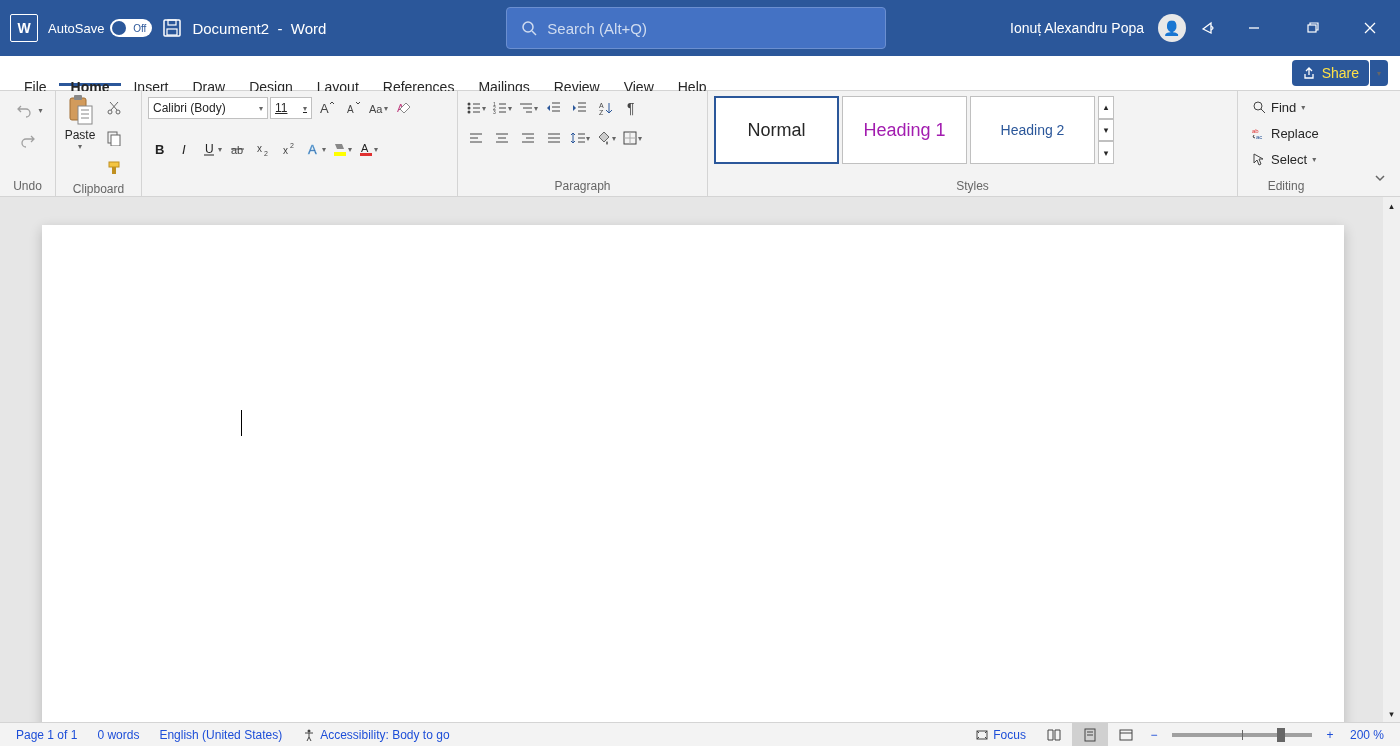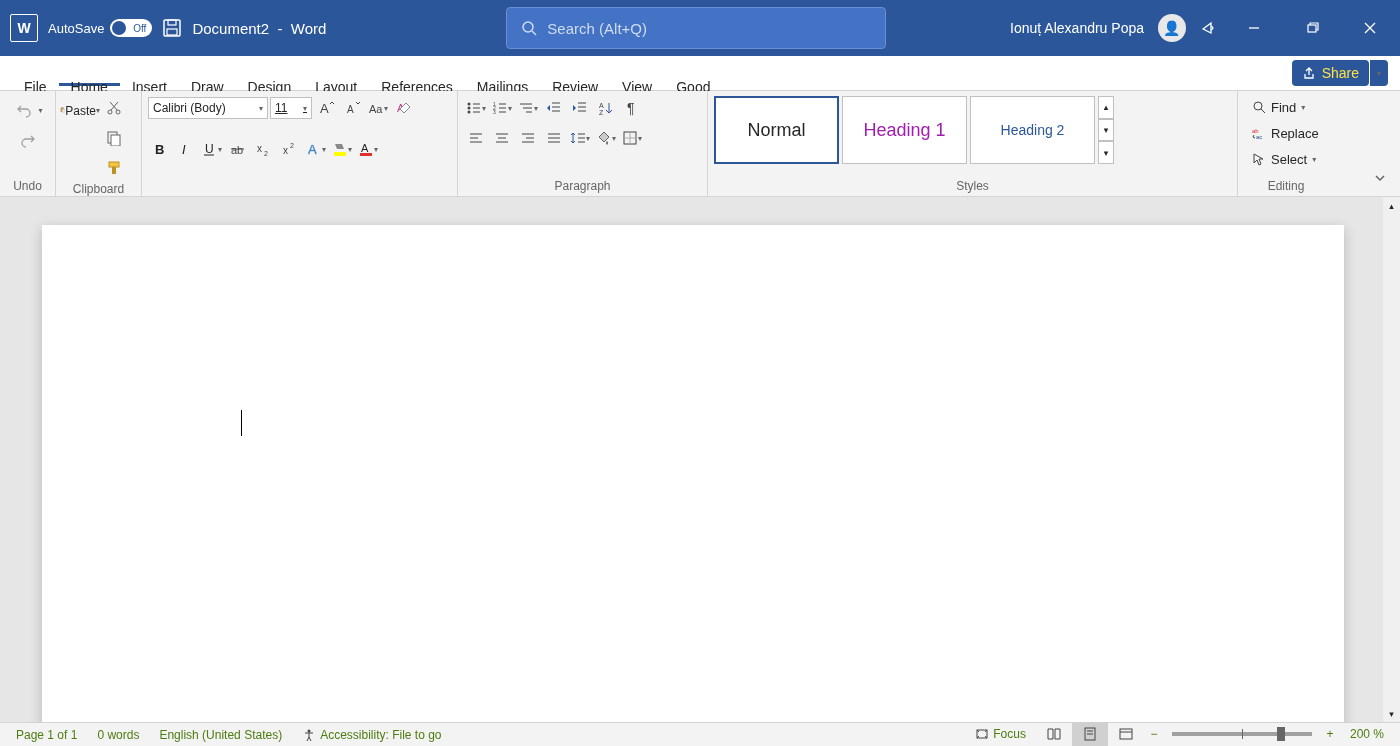--- a/index.html
+++ b/index.html
@@ -15,33 +15,33 @@
 .search-wrap { flex: 0 0 auto; margin-left: 180px; border-radius: 18px; }
 .search-box { width: 380px; height: 42px; background: #4472c4; border: 1px solid #6b8fd0; border-radius: 4px; display: flex; align-items: center; padding: 0 14px; gap: 10px; color: #d0dcf0; font-size: 15px; }
 .title-right { margin-left: auto; display: flex; align-items: center; gap: 14px; padding-right: 8px; }
 .user-name { font-size: 14px; }
 .avatar { width: 28px; height: 28px; border-radius: 50%; background: #e8e8e8; display: flex; align-items: center; justify-content: center; font-size: 14px; color: #666; }
 .win-btn { width: 44px; height: 40px; display: flex; align-items: center; justify-content: center; }
 
 .tabbar { height: 35px; background: #fff; display: flex; align-items: stretch; padding: 16px 12px; border-bottom: 1px solid #d4d4d4; }
 .tabs { display: flex; gap: 0; }
 .tab { padding: 7px 12px 4px; font-size: 14px; cursor: pointer; border-bottom: 3px solid transparent; }
-.tab.active { border-bottom-color: #2b579a; font-weight: 400; }
+.tab.active { border-bottom-color: #2b579a; font-weight: 700; }
 .share-area { margin-left: auto; display: flex; align-items: center; }
 .share-btn { background: #2b579a; color: #fde047; height: 26px; border-radius: 4px; display: flex; align-items: center; padding: 0 10px; gap: 6px; font-size: 14px; }
 .share-drop { background: #2b579a; color: #fff; height: 26px; width: 18px; border-radius: 0 4px 4px 0; margin-left: 1px; display: flex; align-items: center; justify-content: center; }
 
 .ribbon { height: 106px; background: #f3f3f3; border-bottom: 1px solid #d4d4d4; display: flex; position: relative; }
 .group { border-right: 1px solid #d4d4d4; display: flex; flex-direction: column; padding: 3px 4px 0 4px; }
 .group-body { flex: 1; display: flex; align-items: flex-start; gap: 2px; }
 .group-label { text-align: center; font-size: 12px; color: #666; padding: 2px 0 3px; position: relative; }
 .rbtn { display: flex; align-items: center; justify-content: center; border-radius: 2px; }
 .col { display: flex; flex-direction: column; gap: 2px; }
 .row { display: flex; gap: 2px; align-items: center; }
-.big-btn { display: flex; align-items: center; width: 40px; }
+.big-btn { display: flex; flex-direction: column; align-items: center; width: 40px; }
 .big-btn .lbl { font-size: 12px; margin-top: 2px; }
 .drop-arrow { font-size: 8px; color: #666; }
 
 .font-name { width: 120px; height: 22px; background: #fff; border: 1px solid #c0c0c0; font-size: 12px; padding: 0 4px; display: flex; align-items: center; justify-content: space-between; }
 .font-size { width: 42px; height: 22px; background: #fff; border: 1px solid #c0c0c0; font-size: 12px; padding: 0 4px; display: flex; align-items: center; justify-content: space-between; text-decoration: underline; }
 .icon-btn { width: 24px; height: 24px; border-radius: 2px; }
 
 .style-gallery { display: flex; gap: 3px; align-items: stretch; height: 68px; }
 .style-item { width: 125px; background: #fff; border: 1px solid #c0c0c0; display: flex; align-items: center; justify-content: center; font-size: 18px; }
 .style-item.selected { border: 2px solid #2b579a; }
@@ -55,21 +55,21 @@
 
 .collapse-ribbon { position: absolute; right: 8px; bottom: 6px; }
 
 .doc-area { height: 525px; background: #e6e6e6; position: relative; overflow: hidden; }
 .page { position: absolute; left: 42px; top: 28px; width: 1302px; height: 520px; background: #fff; box-shadow: 0 4px 12px rgba(0,0,0,0.2); }
 .cursor { position: absolute; left: 199px; top: 185px; width: 1px; height: 26px; background: #000; }
 .vscroll { position: absolute; right: 0; top: 0; width: 17px; height: 100%; background: #f0f0f0; display: flex; flex-direction: column; }
 .vscroll-btn { height: 17px; display: flex; align-items: center; justify-content: center; font-size: 9px; background: #f0f0f0; }
 .vscroll-track { flex: 1; }
 
-.statusbar { height: 24px; background: #f3f3f3; border-top: 1px solid #d4d4d4; display: flex; align-items: flex-end; font-size: 12px; color: #4d7c0f; padding: 0 6px; }
+.statusbar { height: 24px; background: #f3f3f3; border-top: 1px solid #d4d4d4; display: flex; align-items: flex-start; font-size: 12px; color: #1d4ed8; padding: 0 6px; }
 .status-item { padding: 0 10px; height: 100%; display: flex; align-items: center; gap: 4px; }
 .status-right { margin-left: auto; display: flex; align-items: center; }
 .view-btn { width: 36px; height: 24px; display: flex; align-items: center; justify-content: center; }
 .view-btn.active { background: #d0d0d0; }
 .zoom-slider { width: 140px; height: 4px; background: #a0a0a0; position: relative; margin: 0 8px; }
 .zoom-thumb { position: absolute; top: -5px; width: 8px; height: 14px; background: #666; left: 75%; }
 .zoom-mid { position: absolute; left: 50%; top: -3px; width: 1px; height: 10px; background: #666; }
 
 svg { display: block; }
 .svg14 { width: 14px; height: 14px; }
@@ -144,21 +144,21 @@
     <div class="tab">File</div>
     <div class="tab active">Home</div>
     <div class="tab">Insert</div>
     <div class="tab">Draw</div>
     <div class="tab">Design</div>
     <div class="tab">Layout</div>
     <div class="tab">References</div>
     <div class="tab">Mailings</div>
     <div class="tab">Review</div>
     <div class="tab">View</div>
-    <div class="tab">Good</div>
+    <div class="tab">Help</div>
   </div>
   <div class="share-area">
     <div class="share-btn">
       <svg class="svg14" viewBox="0 0 14 14">
         <path d="M7 9 V2 M4 5 L7 2 L10 5" fill="none" stroke="#fff" stroke-width="1.3"></path>
         <path d="M3 8 V12 H11 V8" fill="none" stroke="#fff" stroke-width="1.3"></path>
       </svg>
       <span>Share</span>
     </div>
     <div class="share-drop">
@@ -511,21 +511,21 @@
 
 <div class="statusbar">
   <div class="status-item">Page 1 of 1</div>
   <div class="status-item">0 words</div>
   <div class="status-item">English (United States)</div>
   <div class="status-item">
     <svg class="svg14" viewBox="0 0 14 14">
         <circle cx="7" cy="3" r="1.5" fill="#444"></circle>
         <path d="M3 5 L11 5 M7 5 V9 M5 13 L7 9 L9 13" stroke="#444" fill="none"></path>
       </svg>
-    <span>Accessibility: File to go</span>
+    <span>Accessibility: Body to go</span>
   </div>
   <div class="status-right">
     <div class="status-item">
       <svg class="svg14" viewBox="0 0 14 14">
           <rect x="2" y="3" width="10" height="8" fill="none" stroke="#444"></rect>
           <path d="M4 5 L2 3 M10 5 L12 3 M4 9 L2 11 M10 9 L12 11" stroke="#444"></path>
         </svg>
       <span>Focus</span>
     </div>
     <div class="view-btn">

